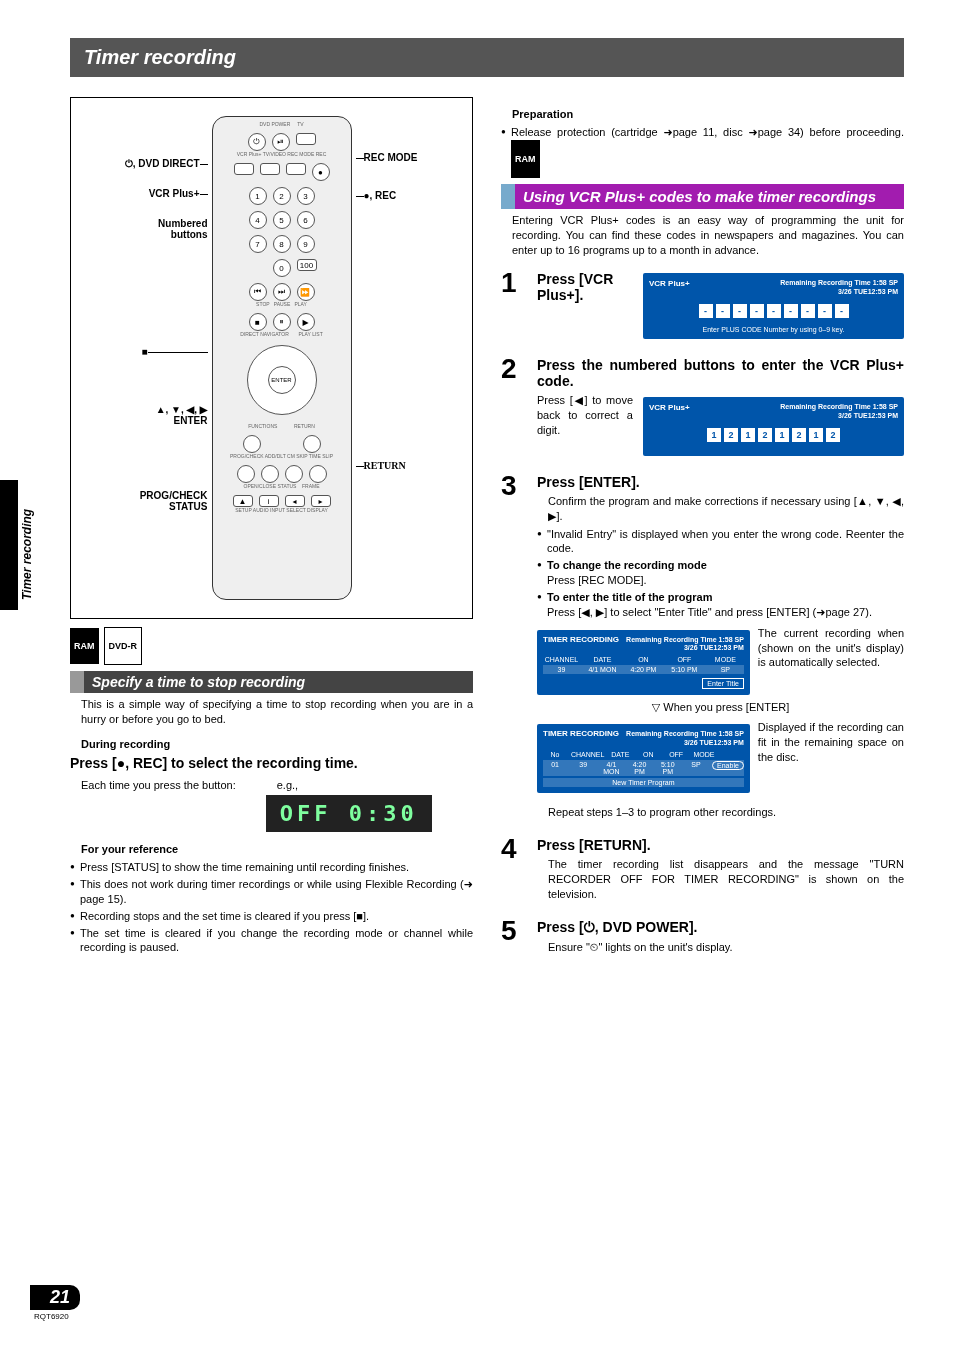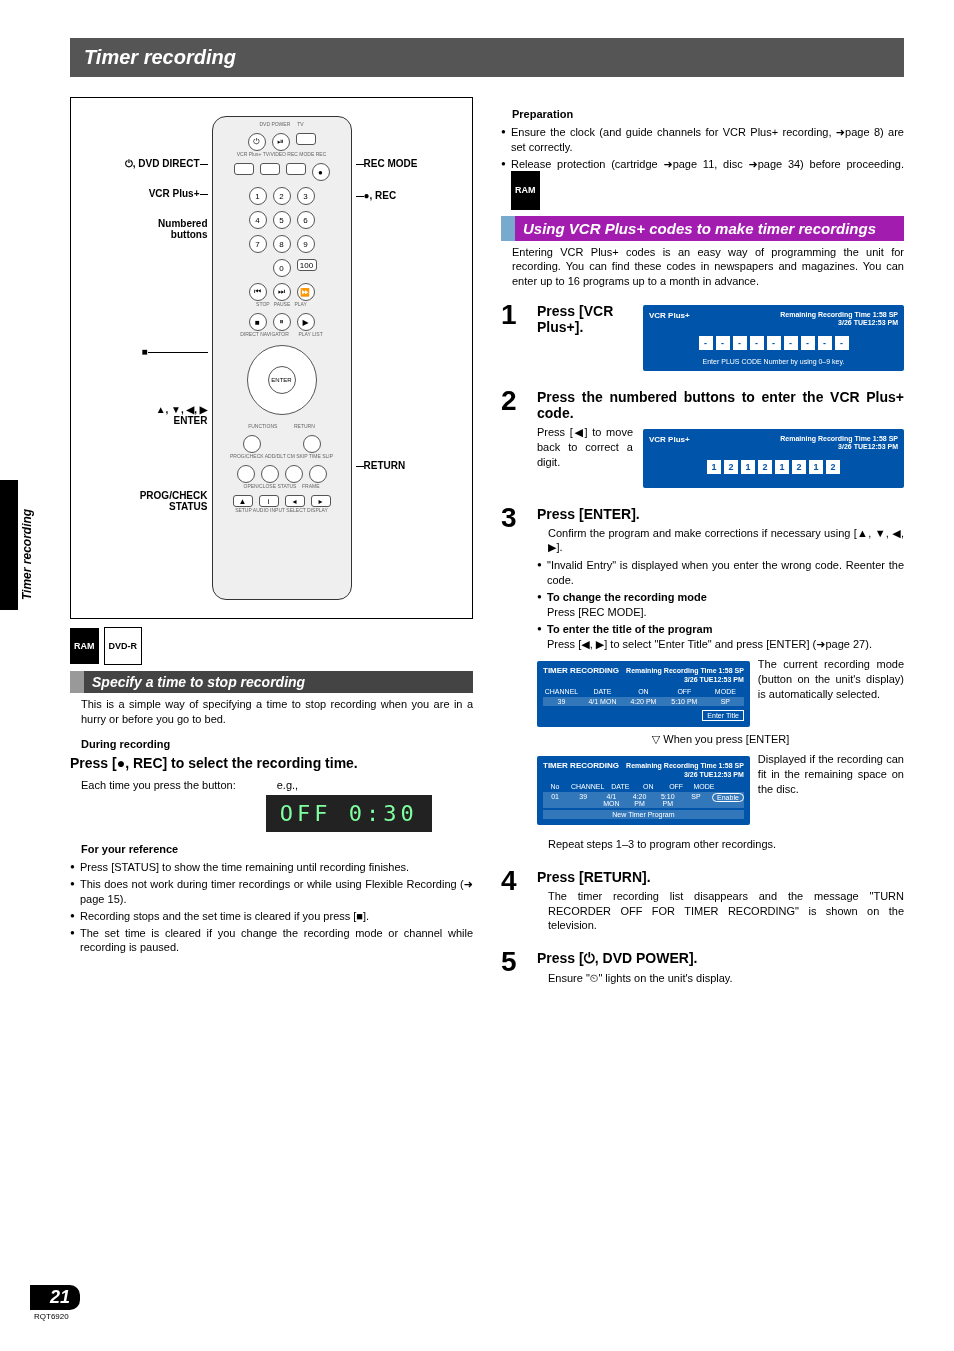--- a/index.html
+++ b/index.html
@@ -41,21 +41,21 @@
   .osd .digits { display:flex; gap:3px; justify-content:center; margin:8px 0;}
   .osd .digits span { width:14px; height:14px; background:#fff; color:#05a; display:flex; align-items:center; justify-content:center; font-weight:bold; font-size:9px;}
   .osd .digits span.dash { color:#05a;}
   .osd .hint { text-align:center; font-size:7px; margin-top:6px;}
   .osd .tbl { font-size:7px;}
   .osd .tbl .th, .osd .tbl .tr { display:flex; gap:4px; }
   .osd .tbl .th span, .osd .tbl .tr span { flex:1; text-align:center;}
   .osd .tbl .tr { background:rgba(255,255,255,0.2); padding:1px 0; margin-top:2px;}
   .osd .enter-title { float:right; border:1px solid #fff; padding:1px 4px; margin-top:4px; font-size:7px;}
   .osd .pill { display:inline-block; border:1px solid #fff; border-radius:7px; padding:0 4px; font-size:7px;}
-  .lcd { background:#222; color:#7fff9f; font-family:monospace; font-size:22px; letter-spacing:4px; padding:6px 14px; display:inline-block; font-weight:normal;}
+  .lcd { background:#222; color:#7fff9f; font-family:monospace; font-size:22px; letter-spacing:4px; padding:6px 14px; display:inline-block; font-weight:bold;}
   ul.bul { list-style: none; padding: 0; }
   ul.bul li { position: relative; padding-left: 10px; margin: 2px 0; font-size:11px; line-height:1.35; text-align: justify;}
   ul.bul li::before { content: "●"; position: absolute; left: 0; font-size: 8px; top: 2px; }
   .justify { text-align: justify; }
   .flow { font-size: 11px; line-height:1.6; margin:6px 0;}
   .pagefoot { position:absolute; bottom:30px; left:30px; }
   .pagefoot .pn { background:#000; color:#fff; font-style:italic; font-weight:bold; font-size:18px; padding:2px 10px 2px 20px; display:inline-block; border-radius: 0 10px 10px 0;}
   .pagefoot .code { font-size:8px; margin-top:2px; margin-left:4px;}
   .step-row { display:flex; gap:10px; align-items:flex-start;}
   .step-row > div:first-child { flex:0 0 auto; }
@@ -86,23 +86,23 @@
       <div class="remote-wrap">
         <div class="remote">
 
           <div class="callout left" style="left:-10px; top:50px; width:86px;"><span>⏻, DVD DIRECT</span><span class="line" style="width:8px;"></span></div>
           <div class="callout left" style="left:-10px; top:80px; width:86px;"><span>VCR Plus+</span><span class="line" style="width:8px;"></span></div>
           <div class="callout left" style="left:-10px; top:110px; width:86px; white-space:normal; line-height:1.1;"><span>Numbered buttons</span></div>
           <div class="callout left" style="left:-10px; top:238px; width:86px;"><span>■</span><span class="line" style="width:60px;"></span></div>
           <div class="callout left" style="left:-10px; top:296px; width:86px; white-space:normal; line-height:1.1;"><span>▲, ▼, ◀, ▶ ENTER</span></div>
           <div class="callout left" style="left:-10px; top:382px; width:86px; white-space:normal; line-height:1.1;"><span>PROG/CHECK STATUS</span></div>
 
-          <div class="callout" style="left:224px; top:50px;"><span class="line" style="width:8px;"></span><span>REC MODE</span></div>
+          <div class="callout" style="left:224px; top:44px;"><span class="line" style="width:8px;"></span><span>REC MODE</span></div>
           <div class="callout" style="left:224px; top:82px;"><span class="line" style="width:8px;"></span><span>●, REC</span></div>
-          <div class="callout" style="left:224px; top:352px;"><span class="line" style="width:8px;"></span><span>RETURN</span></div>
+          <div class="callout" style="left:224px; top:352px;font-family:Liberation Serif, serif;"><span class="line" style="width:8px;"></span><span>RETURN</span></div>
 
           <div class="remote-body">
             <div class="rb-label" style="margin-top:4px;">DVD POWER &nbsp;&nbsp;&nbsp; TV</div>
             <div class="rb-row">
                 <div class="rb-btn">⏻</div>
                 <div class="rb-btn">⏯</div>
                 <div class="rb-btn sq"></div>
               </div>
             <div class="rb-label">VCR Plus+ TV/VIDEO REC MODE REC</div>
             <div class="rb-row">
@@ -195,21 +195,20 @@
         <li>Press [STATUS] to show the time remaining until recording finishes.</li>
         <li>This does not work during timer recordings or while using Flexible Recording (➜ page 15).</li>
         <li>Recording stops and the set time is cleared if you press [■].</li>
         <li>The set time is cleared if you change the recording mode or channel while recording is paused.</li>
       </ul>
     </div>
 
     <div class="col">
       <p class="subhead">Preparation</p>
       <ul class="bul">
-        <li>Ensure the clock (and guide channels for VCR Plus+ recording, ➜page 8) are set correctly.</li>
         <li><span>Release protection (cartridge ➜page 11, disc ➜page 34) before proceeding.</span> <span class="badge filled">RAM</span></li>
       </ul>
 
       <div class="section-bar blue">Using VCR Plus+ codes to make timer recordings</div>
       <p class="justify">Entering VCR Plus+ codes is an easy way of programming the unit for recording. You can find these codes in newspapers and magazines. You can enter up to 16 programs up to a month in advance.</p>
 
       <div class="step">
         <div class="step-num">1</div>
         <div class="step-body">
           <div class="step-row">
@@ -294,21 +293,21 @@
                     <span>4/1 MON</span>
                     <span>4:20 PM</span>
                     <span>5:10 PM</span>
                     <span>SP</span>
                   </div>
               </div>
               <div style="overflow:hidden;">
                   <span class="enter-title">Enter Title</span>
                 </div>
             </div>
-            <div class="note">The current recording mode (button on the unit's display) is automatically selected.</div>
+            <div class="note">The current recording when (shown on the unit's display) is automatically selected.</div>
           </div>
 
           <div class="tri">When you press [ENTER]</div>
 
           <div class="osd-row">
             <div class="osd">
               <div class="hdr">
                 <span style="line-height:1.1;">TIMER RECORDING</span>
                 <span class="rt"><span>Remaining Recording Time</span>&nbsp;<b>1:58 SP</b><br><span>3/26 TUE12:53 PM</span></span>
               </div>

